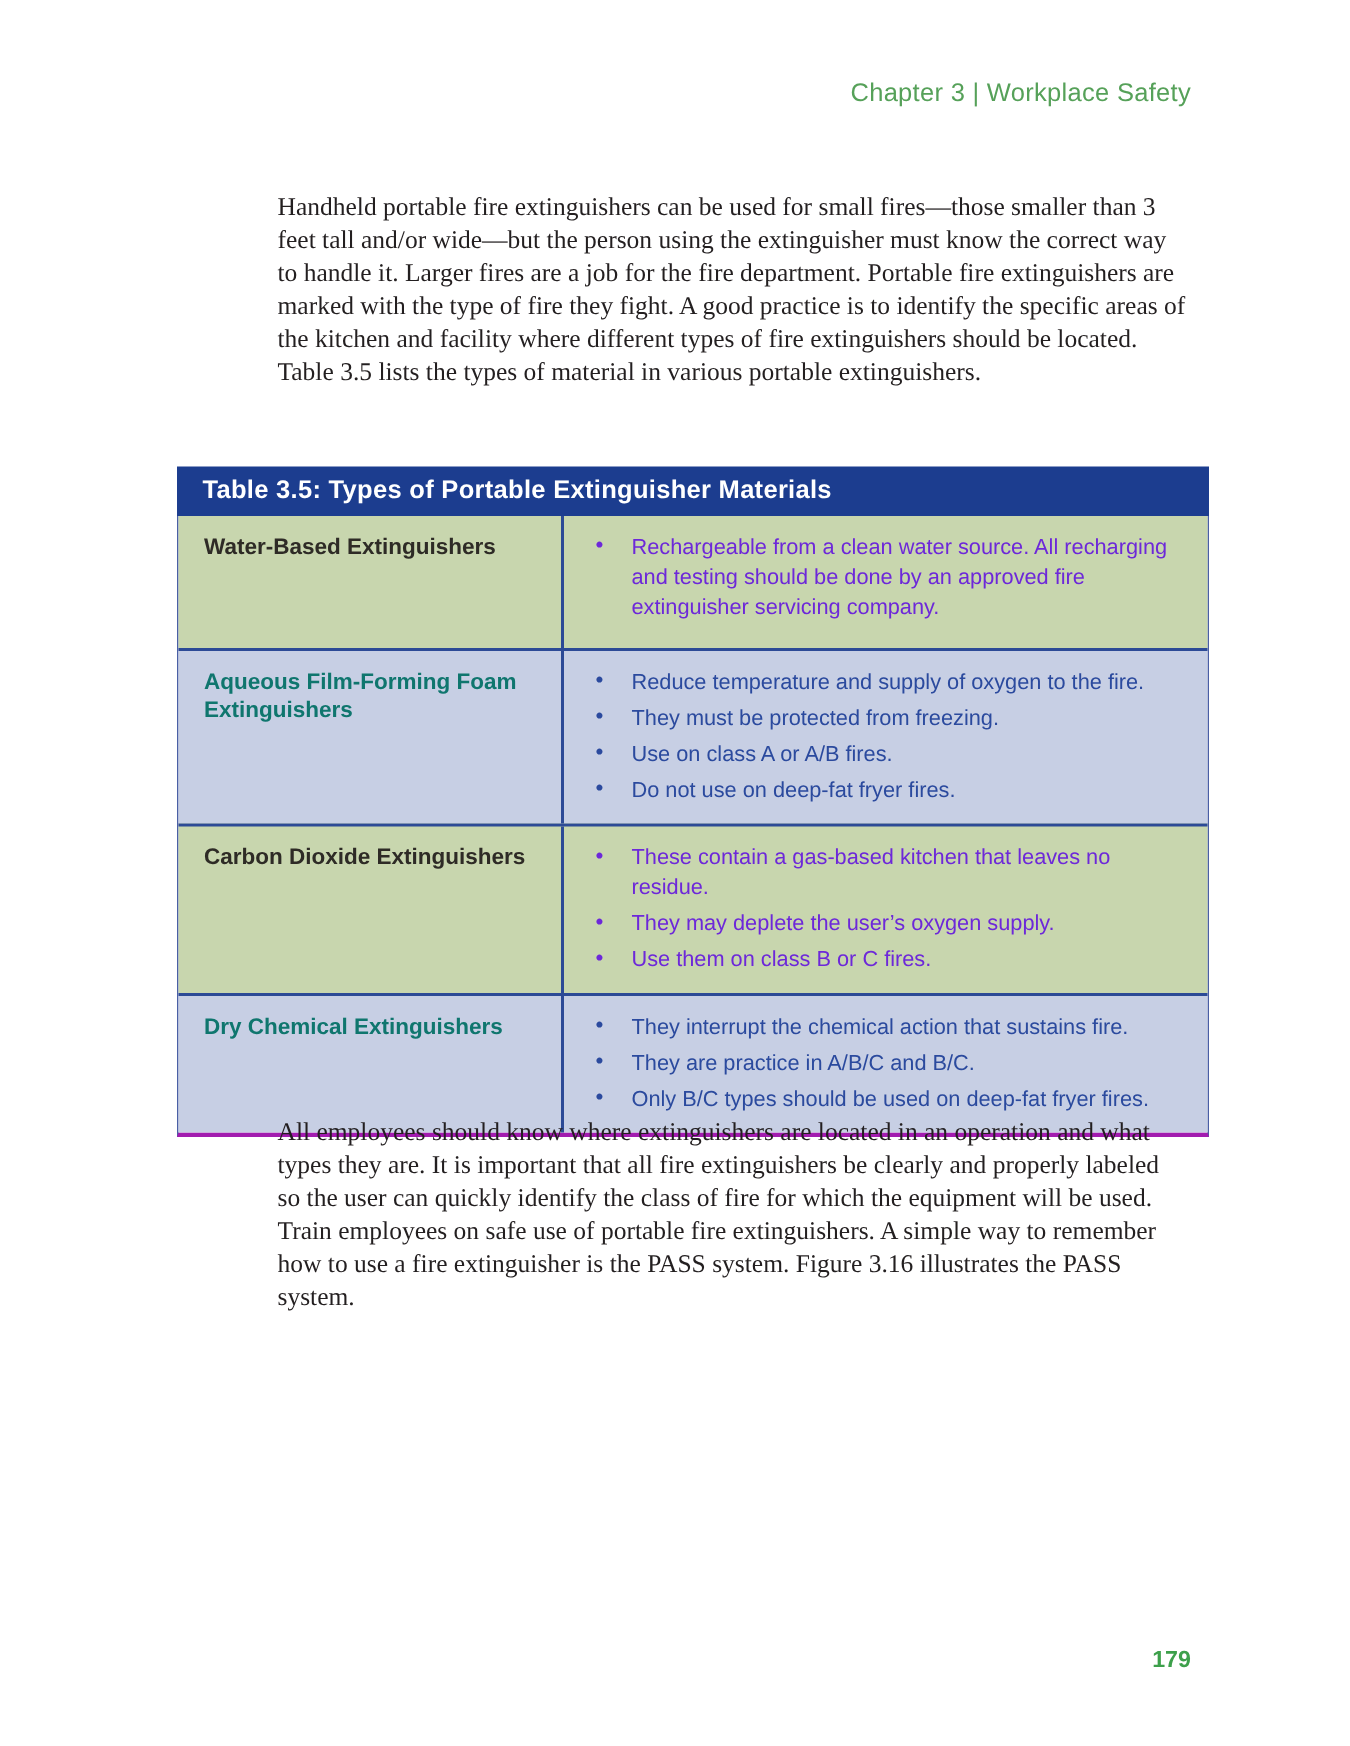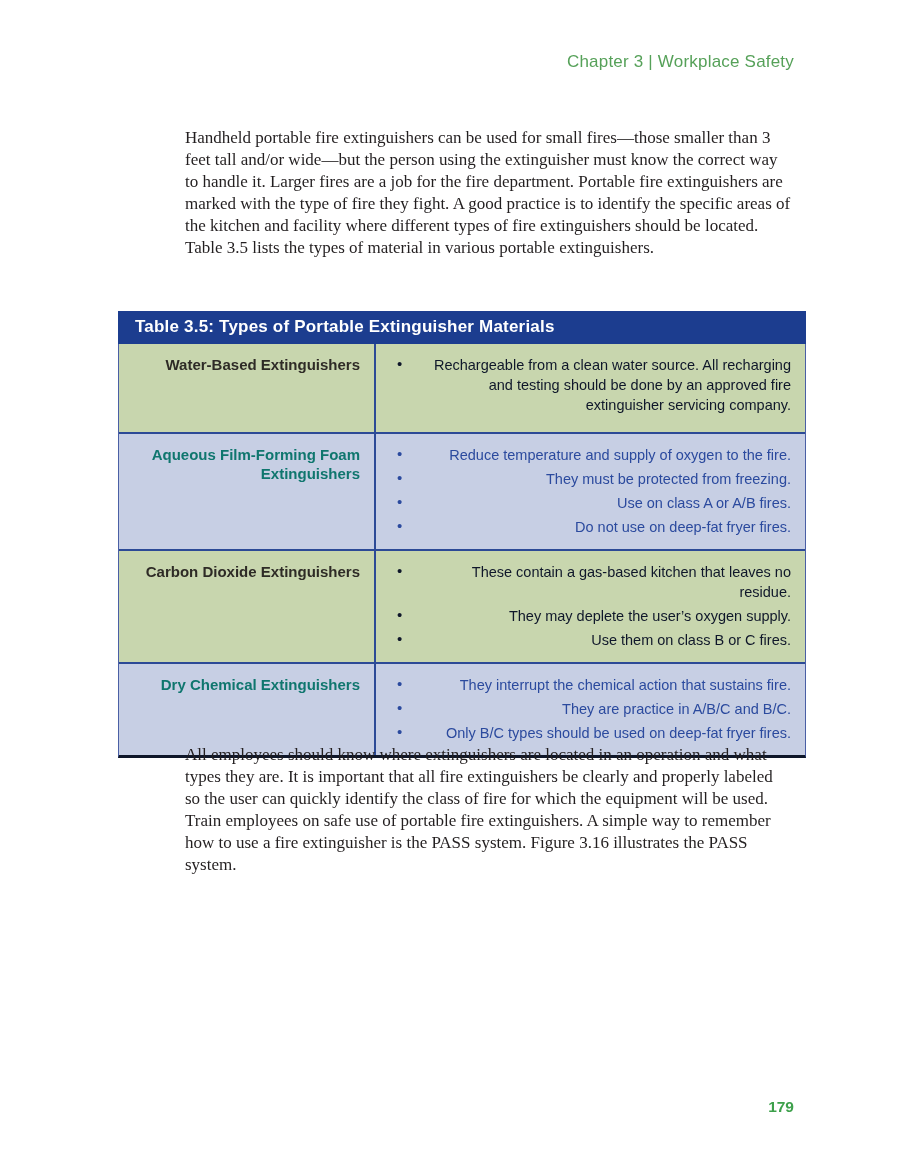--- a/index.html
+++ b/index.html
@@ -30,22 +30,21 @@
   }
   .table-title {
     background:#1c3d8f; color:#ffffff;
     font-weight:bold; font-size:17px;
     padding:6px 10px 7px 17px;
     letter-spacing:0.2px;
   }
   .table-body {
     border-left:1.5px solid #4a5fa5;
     border-right:1.5px solid #4a5fa5;
-    border-bottom:3px solid #0f172a;
-    text-align:right;
+    border-bottom:3px solid #a21caf;
   }
   .trow { display:flex; box-sizing:border-box; }
   .trow + .trow { border-top:2px solid #2c4a96; }
   .row-green { background:#c8d6ae; }
   .row-blue  { background:#c7cfe4; }
   .cell-title {
     width:257px; box-sizing:border-box; flex:0 0 257px;
     padding:11px 14px 8px 17px;
     font-weight:bold; font-size:15px; line-height:19px;
     border-right:2px solid #2c4a96;
@@ -60,21 +59,21 @@
   .cell-bullets li {
     position:relative; padding-left:45px;
     font-size:14.5px; line-height:20px;
     margin:2px 0 4px 0;
   }
   .cell-bullets li::before {
     content:"\2022";
     position:absolute; left:21px; top:-1px;
     font-size:15px;
   }
-  .row-green .cell-bullets li { color:#0f172a; }
+  .row-green .cell-bullets li { color:#6d28d9; }
   .row-blue  .cell-bullets li { color:#2b4a9e; }
   .r1 { min-height:88px; }
   .r2 { min-height:95px; }
   .r3 { min-height:96px; }
   .r4 { min-height:70px; }
 
   .page-number {
     position:absolute; top:1098px; right:106px;
     font-family:"Liberation Sans", sans-serif;
     font-weight:bold; font-size:15.5px; color:#3da04b;

